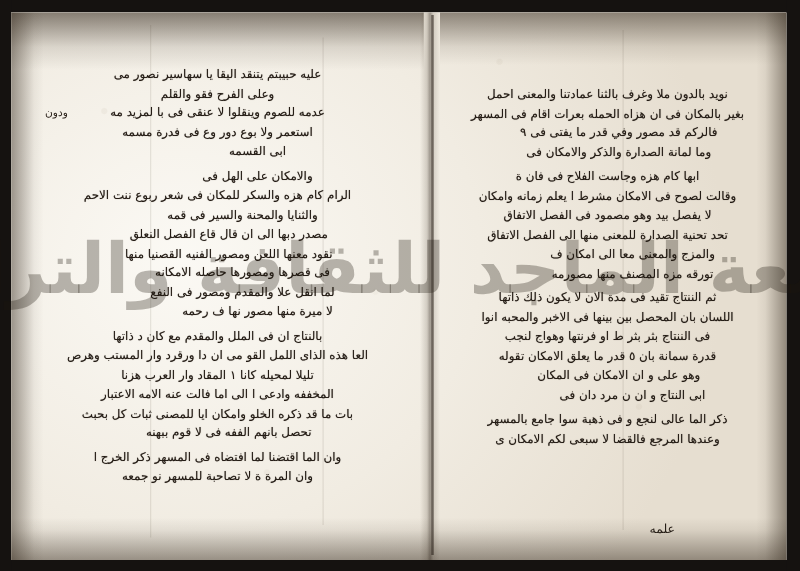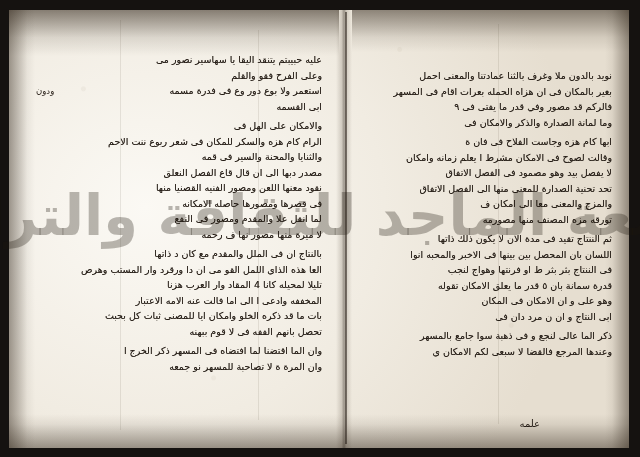--- a/index.html
+++ b/index.html
@@ -122,20 +122,21 @@
     top: 52px;
     width: 296px;
   }
   .line {
     font-size: 9.5px;
     line-height: 15.5px;
     white-space: nowrap;
     letter-spacing: 0px;
     color: #241c15;
     text-shadow: 0 0 0.6px rgba(30,22,14,0.55);
+    text-align: center;
   }
   .line.ind1 { padding-left: 18px; }
   .line.ind2 { padding-left: 40px; }
   .line.ind3 { padding-left: 64px; }
 
   
   .block { margin-bottom: 4px; }
 
   
   .catchword {
@@ -240,37 +241,38 @@
       <div class="line">وعندها المرجع فالقضا لا سبعى لكم الامكان ى</div>
     </div>
   </div>
 
   <div class="catchword">علمه</div>
 
   <div class="page-col col-left">
     <div class="block">
       <div class="line">عليه حبيبتم          يتنقد اليقا يا سهاسير نصور مى</div>
       <div class="line">وعلى الفرح فقو          والقلم</div>
+      <div class="line">عدمه للصوم وينقلوا لا عنقى فى با لمزيد مه</div>
       <div class="line">استعمر ولا بوع دور وع فى فدرة مسمه</div>
       <div class="line ind3">ابى القسمه</div>
     </div>
     <div class="block">
       <div class="line ind3">والامكان على الهل فى</div>
       <div class="line">الرام كام هزه والسكر للمكان فى شعر ربوع ننت الاحم</div>
       <div class="line ind2">والثنايا والمحنة والسير فى قمه</div>
       <div class="line ind1">مصدر دبها الى ان قال قاع الفصل النعلق</div>
       <div class="line ind1">نقود معنها اللعن ومصور الفنيه القصنيا منها</div>
       <div class="line ind2">فى قصرها ومصورها حاصله الامكانه</div>
       <div class="line ind2">لما انقل علا والمقدم ومصور فى النفع</div>
       <div class="line ind3">لا ميرة منها مصور نها ف رحمه</div>
     </div>
     <div class="block">
       <div class="line">بالنتاج ان فى الملل والمقدم مع كان د ذاتها</div>
       <div class="line">العا هذه الذاى اللمل القو مى ان دا ورقرد وار المستب وهرص</div>
-      <div class="line">تليلا لمحيله كانا 4 المقاد وار العرب هزنا</div>
+      <div class="line">تليلا لمحيله كانا ١ المقاد وار العرب هزنا</div>
       <div class="line">المخففه وادعى ا الى اما فالت عنه الامه الاعتبار</div>
       <div class="line">بات ما قد ذكره الخلو وامكان ايا للمصنى ثبات كل بحبث</div>
       <div class="line ind1">تحصل بانهم الففه فى لا قوم ببهنه</div>
     </div>
     <div class="block">
       <div class="line">وان الما اقتضنا لما افتضاه فى المسهر ذكر الخرج ا</div>
       <div class="line">وان المرة ة لا تصاحبة للمسهر نو جمعه</div>
     </div>
   </div>
 

